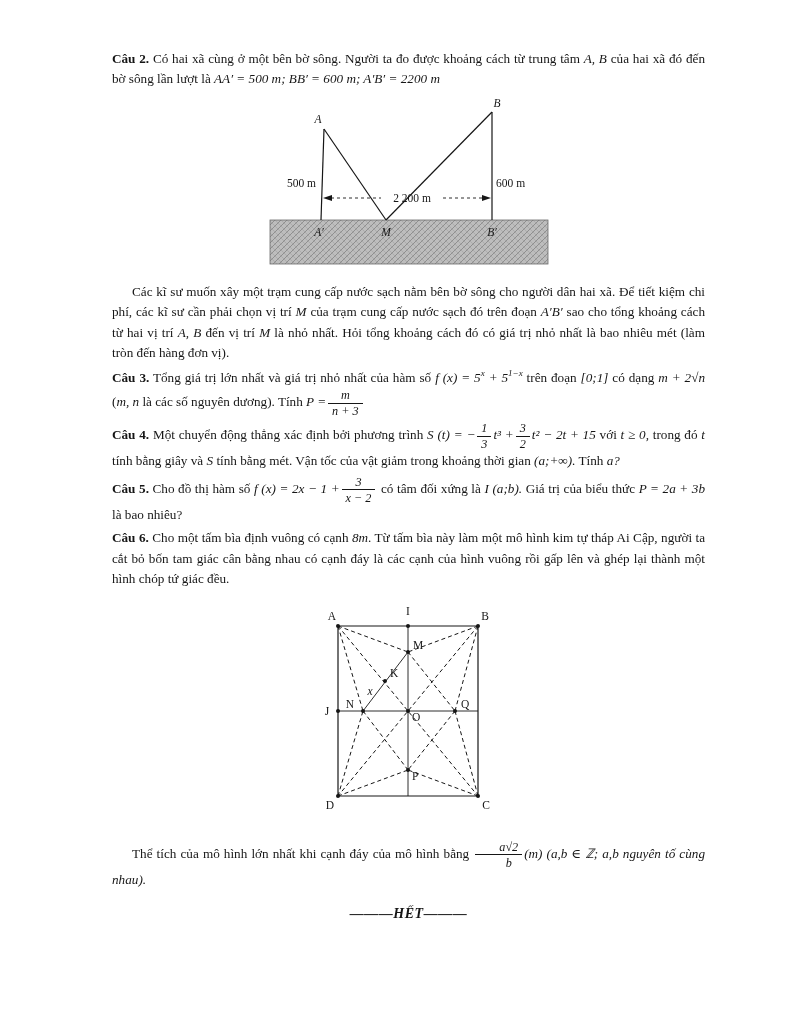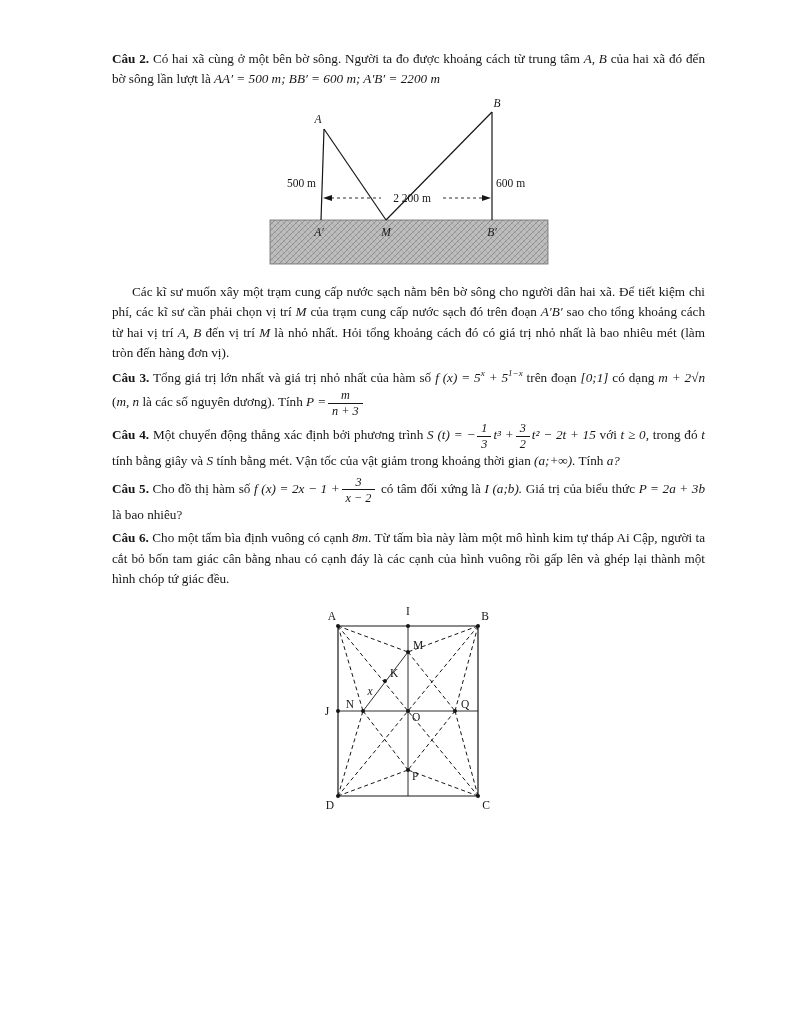--- a/index.html
+++ b/index.html
@@ -131,16 +131,18 @@
       <text x="107" y="49" class="figlab" text-anchor="start">M</text>
       <text x="84" y="77" class="figlab" text-anchor="start">K</text>
       <text x="64" y="95" class="figlab ital" text-anchor="middle">x</text>
       <text x="48" y="108" class="figlab" text-anchor="end">N</text>
       <text x="106" y="121" class="figlab" text-anchor="start">O</text>
       <text x="155" y="108" class="figlab" text-anchor="start">Q</text>
       <text x="106" y="180" class="figlab" text-anchor="start">P</text>
     </svg>
   </div>
 
+  <p class="para indent"><span class="t">Thể tích của mô hình lớn nhất khi cạnh đáy của mô hình bằng </span><span class="frac"><span class="num">a√2</span><span class="den">b</span></span><span class="m">(m)</span><span class="m"> (a,b ∈ ℤ; a,b nguyên tố cùng nhau).</span></p>
 
 
+  <div class="footer"><span>———</span><span>HẾT</span><span>———</span></div>
 
 </div>
 
 </body></html>

